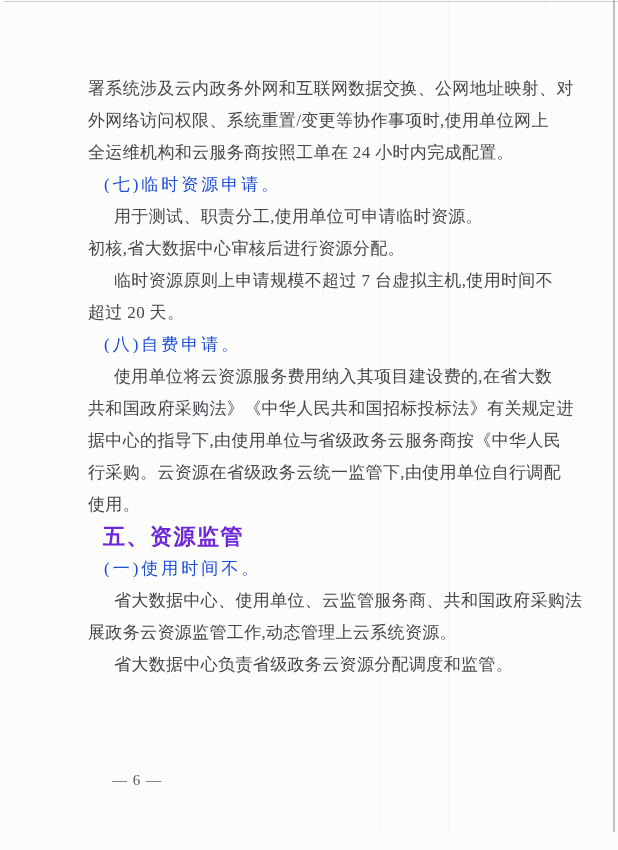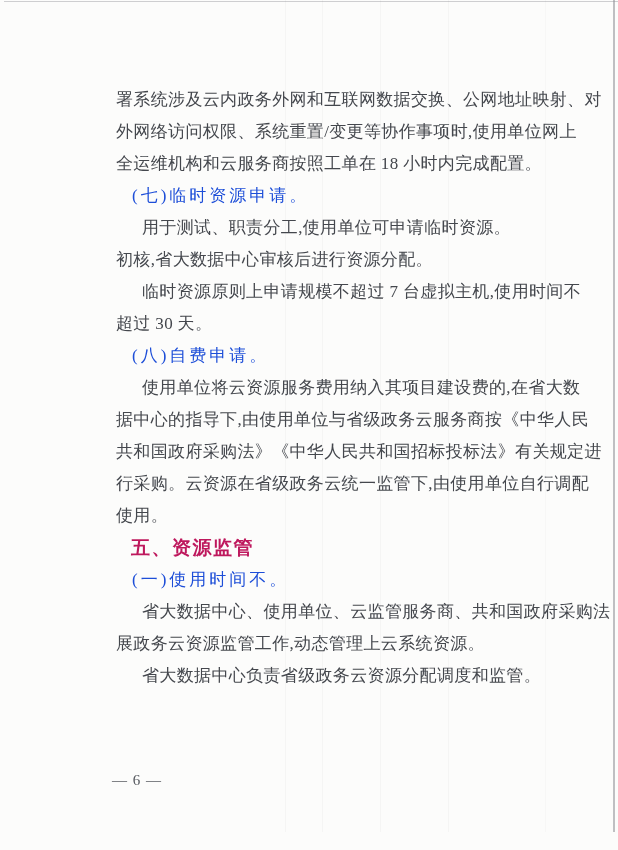--- a/index.html
+++ b/index.html
@@ -35,46 +35,45 @@
     background: rgba(120,120,125,0.05);
   }
   .streak-1 { left: 285px; }
   .streak-2 { left: 322px; }
   .streak-3 { left: 380px; }
   .streak-4 { left: 448px; }
   .streak-5 { left: 545px; background: rgba(120,120,125,0.04); }
 
   .content {
     position: absolute;
-    top: 84px;
+    top: 73px;
     left: 88px;
     width: 492px;
-    margin-left: 28px;
   }
   .line {
     height: 32px;
     line-height: 32px;
     white-space: nowrap;
     font-size: 17px;
     letter-spacing: 0.35px;
     color: #44474d;
   }
   .line.indent { text-indent: 26px; }
   .line.sub {
     text-indent: 16px;
     letter-spacing: 3px;
     color: #1d4ed8;
   }
   .line.heading {
     text-indent: 15px;
     font-family: Liberation Sans, sans-serif;
     font-weight: bold;
-    font-size: 19px;
+    font-size: 22px;
     letter-spacing: 1.5px;
-    color: #be185d;
+    color: #6d28d9;
   }
   .footer {
     position: absolute;
     top: 770px;
     left: 112px;
     font-size: 15px;
     line-height: 20px;
     letter-spacing: 1px;
     color: #55585e;
     font-family: "Liberation Serif", "DejaVu Serif", serif;
@@ -89,30 +88,30 @@
   <div class="scan-edge-right"></div>
   <div class="scan-streak streak-1"></div>
   <div class="scan-streak streak-2"></div>
   <div class="scan-streak streak-3"></div>
   <div class="scan-streak streak-4"></div>
   <div class="scan-streak streak-5"></div>
 
   <div class="content">
     <div class="line">署系统涉及云内政务外网和互联网数据交换、公网地址映射、对</div>
     <div class="line">外网络访问权限、系统重置/变更等协作事项时,使用单位网上</div>
-    <div class="line">全运维机构和云服务商按照工单在 18 小时内完成配置。</div>
+    <div class="line">全运维机构和云服务商按照工单在 24 小时内完成配置。</div>
     <div class="line sub">(七)临时资源申请。</div>
     <div class="line indent">用于测试、职责分工,使用单位可申请临时资源。</div>
     <div class="line">初核,省大数据中心审核后进行资源分配。</div>
     <div class="line indent">临时资源原则上申请规模不超过 7 台虚拟主机,使用时间不</div>
-    <div class="line">超过 30 天。</div>
+    <div class="line">超过 20 天。</div>
     <div class="line sub">(八)自费申请。</div>
     <div class="line indent">使用单位将云资源服务费用纳入其项目建设费的,在省大数</div>
+    <div class="line">共和国政府采购法》《中华人民共和国招标投标法》有关规定进</div>
     <div class="line">据中心的指导下,由使用单位与省级政务云服务商按《中华人民</div>
-    <div class="line">共和国政府采购法》《中华人民共和国招标投标法》有关规定进</div>
     <div class="line">行采购。云资源在省级政务云统一监管下,由使用单位自行调配</div>
     <div class="line">使用。</div>
     <div class="line heading">五、资源监管</div>
     <div class="line sub">(一)使用时间不。</div>
     <div class="line indent">省大数据中心、使用单位、云监管服务商、共和国政府采购法</div>
     <div class="line">展政务云资源监管工作,动态管理上云系统资源。</div>
     <div class="line indent">省大数据中心负责省级政务云资源分配调度和监管。</div>
   </div>
 
   <div class="footer">— 6 —</div>

